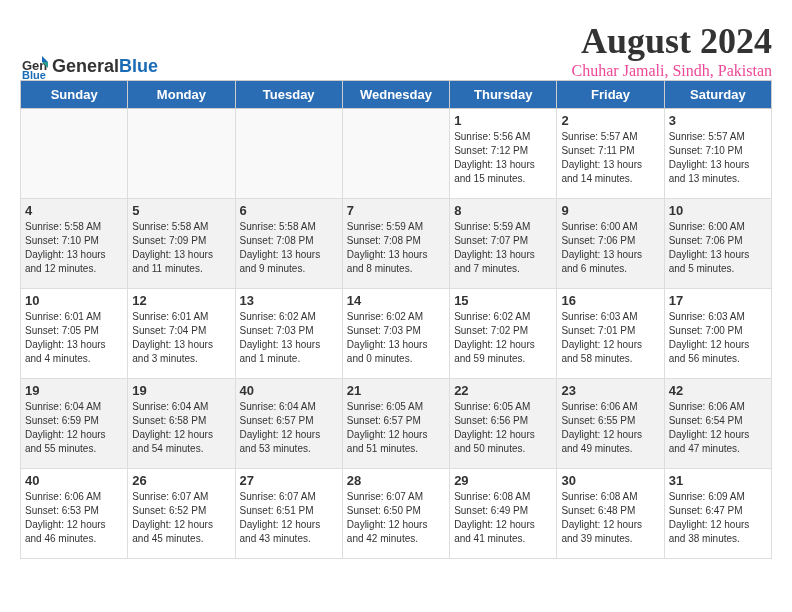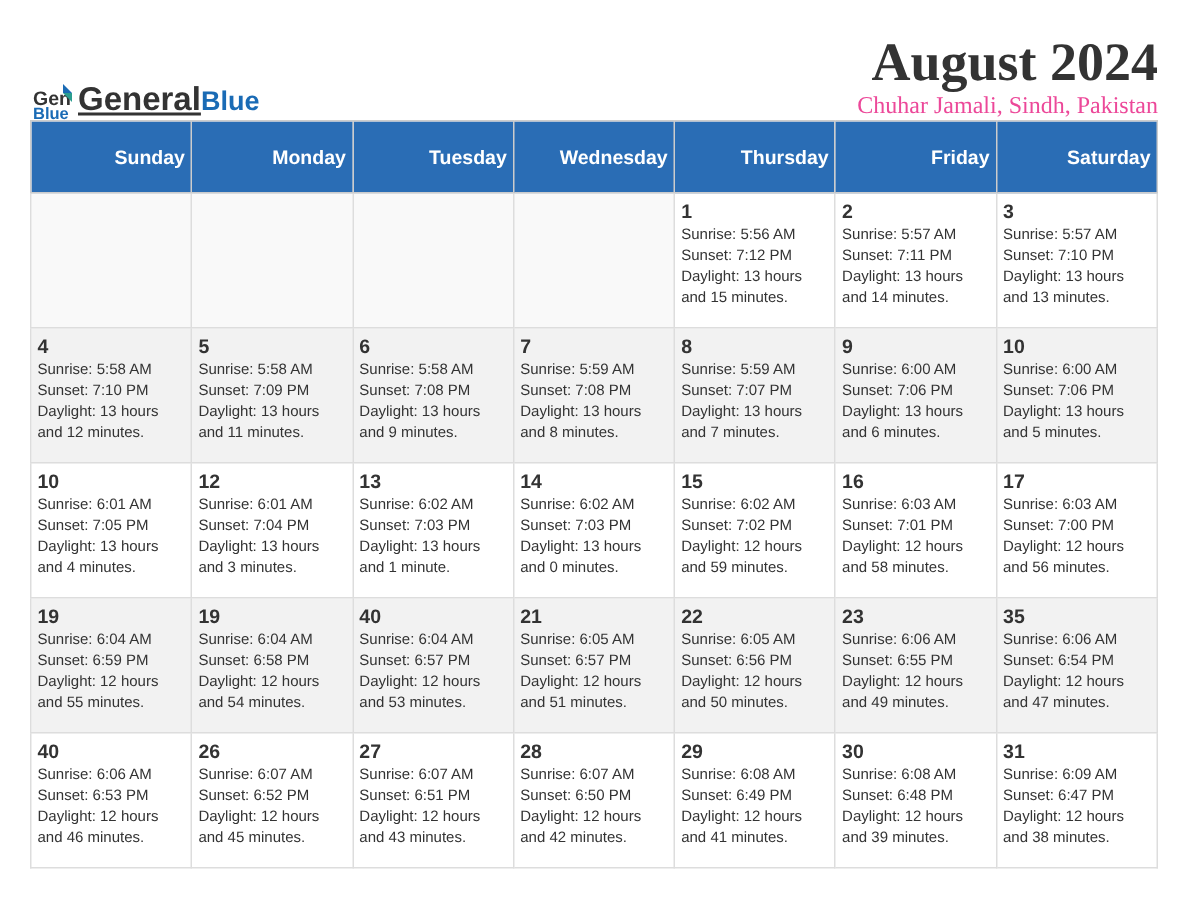--- a/index.html
+++ b/index.html
@@ -40,22 +40,22 @@
     table {
       width: 100%;
       border-collapse: collapse;
       font-size: 11px;
     }
     thead tr {
       background: #2a6db5;
       color: #fff;
     }
     thead th {
-      padding: 16px 4px;
-      text-align: right;
+      padding: 6px 4px;
+      text-align: center;
       font-size: 13px;
       font-weight: bold;
       border: 1px solid #ccc;
     }
     tbody tr {
       background: #fff;
     }
     tbody tr:nth-child(even) {
       background: #f2f2f2;
     }
@@ -88,21 +88,21 @@
 <div class="header">
   <div class="logo">
     <svg class="logo-icon" viewBox="0 0 28 28">
       <rect x="0" y="0" width="28" height="28" fill="white"></rect>
       <text x="2" y="18" font-size="13" font-weight="bold" fill="#333" font-family="Arial">Gen</text>
       <text x="2" y="27" font-size="11" font-weight="bold" fill="#1a6bb5" font-family="Arial">Blue</text>
       <polygon points="22,4 28,10 22,10" fill="#1a6bb5"></polygon>
       <polygon points="22,10 28,10 28,16" fill="#2a9d8f"></polygon>
     </svg>
     <div>
-      <span style="font-size:22px;font-weight:bold;color:#333;text-decoration:underline;">General</span><span style="font-size:18px;font-weight:bold;color:#1a6bb5;">Blue</span>
+      <span style="font-size:18px;font-weight:bold;color:#333;">General</span><span style="font-size:18px;font-weight:bold;color:#1a6bb5;">Blue</span>
     </div>
   </div>
   <div class="title-block">
     <div class="main-title">August 2024</div>
     <div class="subtitle">Chuhar Jamali, Sindh, Pakistan</div>
   </div>
 </div>
 
 <table>
   <thead>
@@ -283,21 +283,21 @@
 and 50 minutes.</div>
         </td>
         <td>
           <span class="day-number">23</span>
           <div class="cell-content" style="white-space: pre-line;">Sunrise: 6:06 AM
 Sunset: 6:55 PM
 Daylight: 12 hours
 and 49 minutes.</div>
         </td>
         <td>
-          <span class="day-number">35</span>
+          <span class="day-number">42</span>
           <div class="cell-content" style="white-space: pre-line;">Sunrise: 6:06 AM
 Sunset: 6:54 PM
 Daylight: 12 hours
 and 47 minutes.</div>
         </td>
       </tr>
       <tr>
         <td>
           <span class="day-number">40</span>
           <div class="cell-content" style="white-space: pre-line;">Sunrise: 6:06 AM

